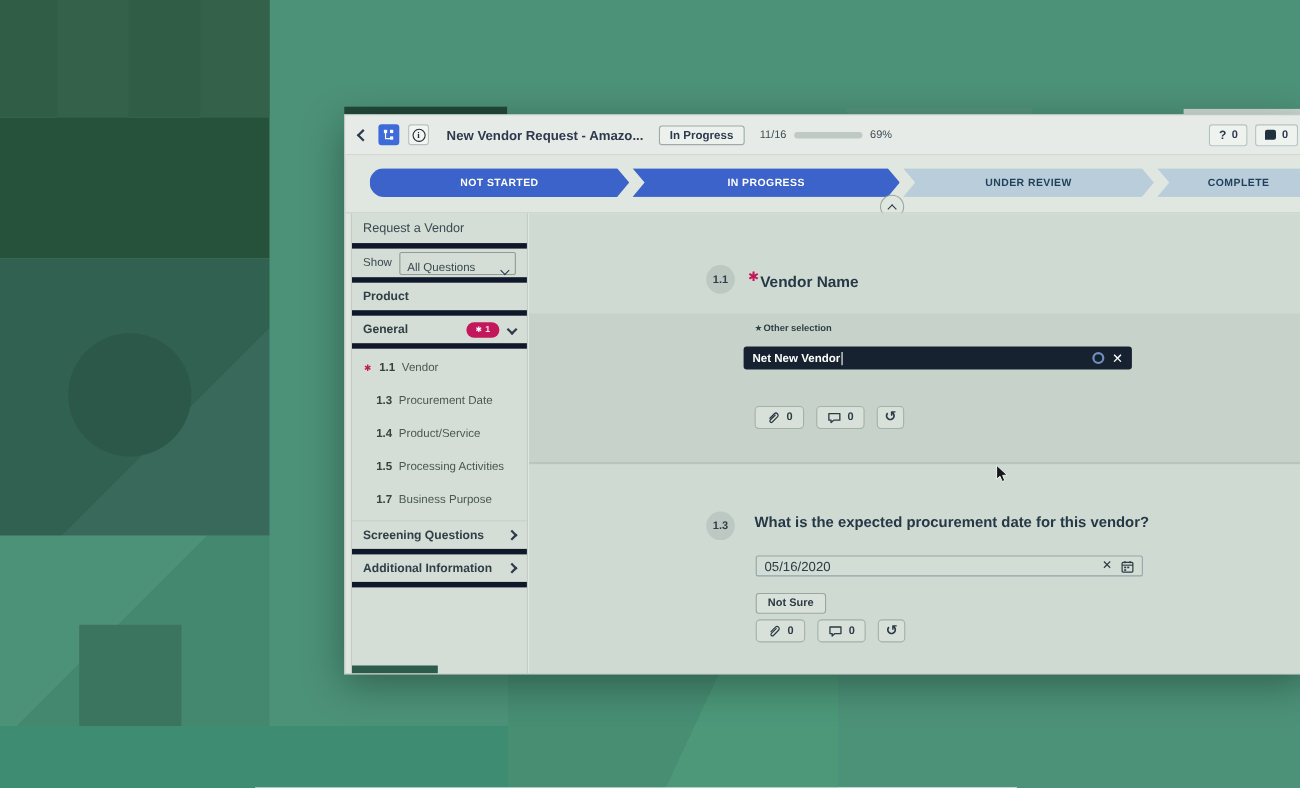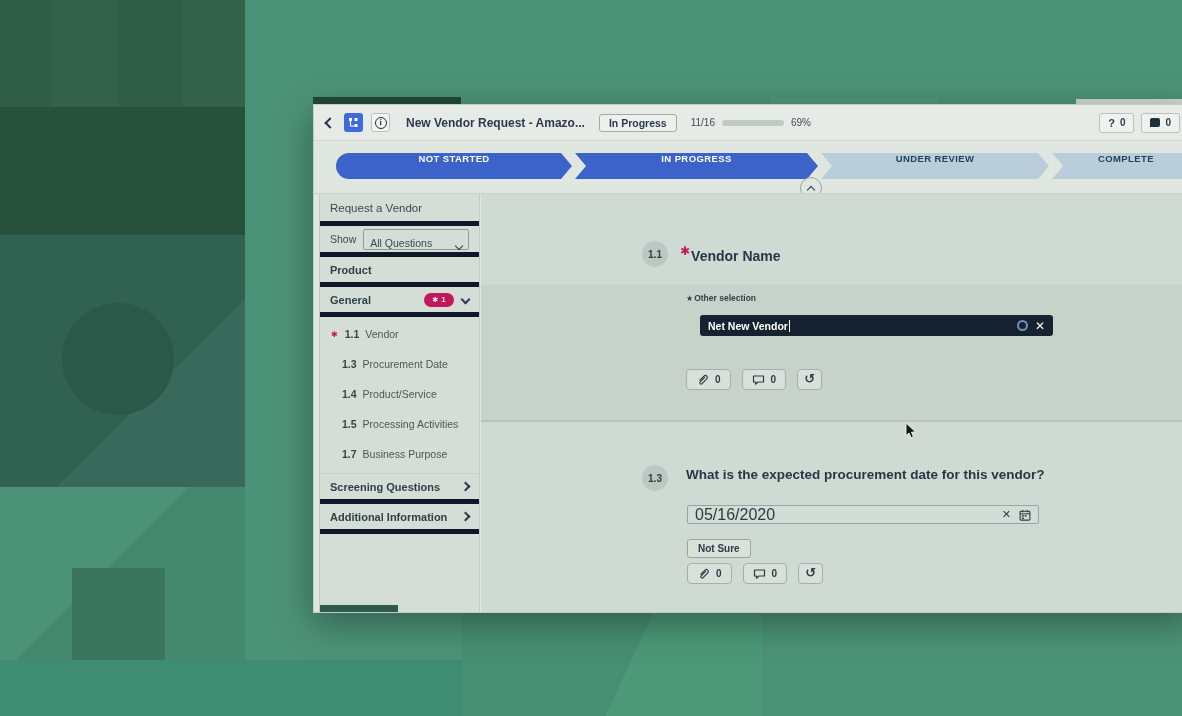--- a/index.html
+++ b/index.html
@@ -56,21 +56,21 @@
   .prog-pct { font-size:10px; color:#3d4d53; }
   .tb-right { margin-left:auto; display:flex; gap:7px; }
   .counter-btn { height:20px; border:1px solid #b9c3bd; background:#EFF3EF; border-radius:3px;
                  display:flex; align-items:center; gap:5px; padding:0 8px; font-weight:bold;
                  font-size:10px; color:#2C3A4C; white-space:nowrap; }
   .counter-btn .q { font-size:11px; font-weight:bold; }
   .flag-glyph { width:10px; height:9px; background:#20303c; border-radius:2px 2px 2px 0; }
 
   
   .stagebar { position:absolute; left:22px; top:48px; right:-10px; height:26px; display:flex; gap:3px; }
-  .stage { flex:0 0 auto; display:flex; align-items:flex-start; justify-content:center;
+  .stage { flex:0 0 auto; display:flex; align-items:center; justify-content:center;
            font-weight:bold; font-size:9.5px; letter-spacing:.4px; white-space:nowrap; }
   .stage.blue { background:#3C63C9; color:#fff; }
   .stage.light { background:#B9CEDA; color:#24415C; }
   .stage.first { border-radius:13px 0 0 13px;
                  clip-path:polygon(0 0, calc(100% - 11px) 0, 100% 50%, calc(100% - 11px) 100%, 0 100%); }
   .stage.mid   { clip-path:polygon(0 0, calc(100% - 11px) 0, 100% 50%, calc(100% - 11px) 100%, 0 100%, 11px 50%); }
   .stage.last  { clip-path:polygon(0 0, 100% 0, 100% 100%, 0 100%, 11px 50%); flex:1 0 auto; }
 
   .collapse-btn { position:absolute; left:486px; top:72px; width:22px; height:22px; border-radius:50%;
                   background:#DFE7E0; border:1px solid #9aa79f; display:flex; align-items:center; justify-content:center; }
@@ -109,41 +109,41 @@
               color:#2E3D46; font-weight:bold; font-size:10px; display:flex; align-items:center; justify-content:center; }
   .q1-circle { left:161px; top:47px; }
   .q2-circle { left:161px; top:271px; }
   .q-title { position:absolute; left:205px; font-weight:bold; color:#263845; white-space:nowrap; }
   .q1-title { top:50px; font-size:14px; }
   .q1-title .req { color:#C2185B; font-size:12px; vertical-align:6px; margin-right:1px; margin-left:-6px; }
   .q-desc { position:absolute; left:205px; top:76px; font-size:10.5px; color:#44545a; white-space:nowrap; }
   .opt-label { position:absolute; left:205px; top:99px; font-size:8.5px; font-weight:bold; color:#2F3F46; }
   .opt-label .star { font-size:8px; margin-right:1px; }
 
-  .vendor-input { position:absolute; left:219px; top:121px; width:353px; height:21px; background:#16222F;
+  .vendor-input { position:absolute; left:195px; top:121px; width:353px; height:21px; background:#16222F;
                   border-radius:3px; display:flex; align-items:center; padding:0 8px; }
   .vendor-input .val { color:#fff; font-weight:bold; font-size:10.5px; white-space:nowrap; }
   .vendor-input .caret { width:1px; height:12px; background:#fff; margin-left:1px; }
   .vendor-input .right { margin-left:auto; display:flex; align-items:center; gap:7px; }
   .ring { width:11px; height:11px; border:2px solid #6F8FBF; border-radius:50%; }
   .x-white { color:#fff; font-size:12px; font-weight:bold; line-height:1; }
 
   .btn-row { position:absolute; display:flex; gap:11px; }
   .q1-btns { left:205px; top:175px; }
   .q2-btns { left:206px; top:369px; }
   .mini-btn { height:21px; border:1px solid #a3b1a8; border-radius:4px; background:#D7E0D9;
               display:flex; align-items:center; gap:6px; padding:0 9px; font-weight:bold;
               font-size:10px; color:#2d3b44; }
   .mini-btn.square { padding:0 6px; }
   .hist-glyph { font-size:13px; font-weight:bold; color:#2d3b44; line-height:1; transform:translateY(-1px); }
 
   .q2-title { top:273px; font-size:13.5px; }
   .date-input { position:absolute; left:206px; top:311px; width:352px; height:19px; background:#D2DDD5;
                 border:1px solid #97A4AB; border-radius:2px; display:flex; align-items:center; padding:0 7px; }
-  .date-input .val { font-size:16px; color:#2d3b44; }
+  .date-input .val { font-size:12px; color:#2d3b44; }
   .date-input .right { margin-left:auto; display:flex; align-items:center; gap:8px; }
   .x-dark { color:#2d3b44; font-size:11px; font-weight:bold; line-height:1; }
   .notsure-btn { position:absolute; left:206px; top:345px; height:19px; border:1px solid #9aa7a0;
                  border-radius:3px; background:#D8E1DA; display:flex; align-items:center; padding:0 10px;
                  font-weight:bold; font-size:10px; color:#2d3b44; }
 
   .mouse-cursor { position:absolute; left:424px; top:228px; z-index:50; }
   svg.icon { display:block; }
 </style>
 </head>

